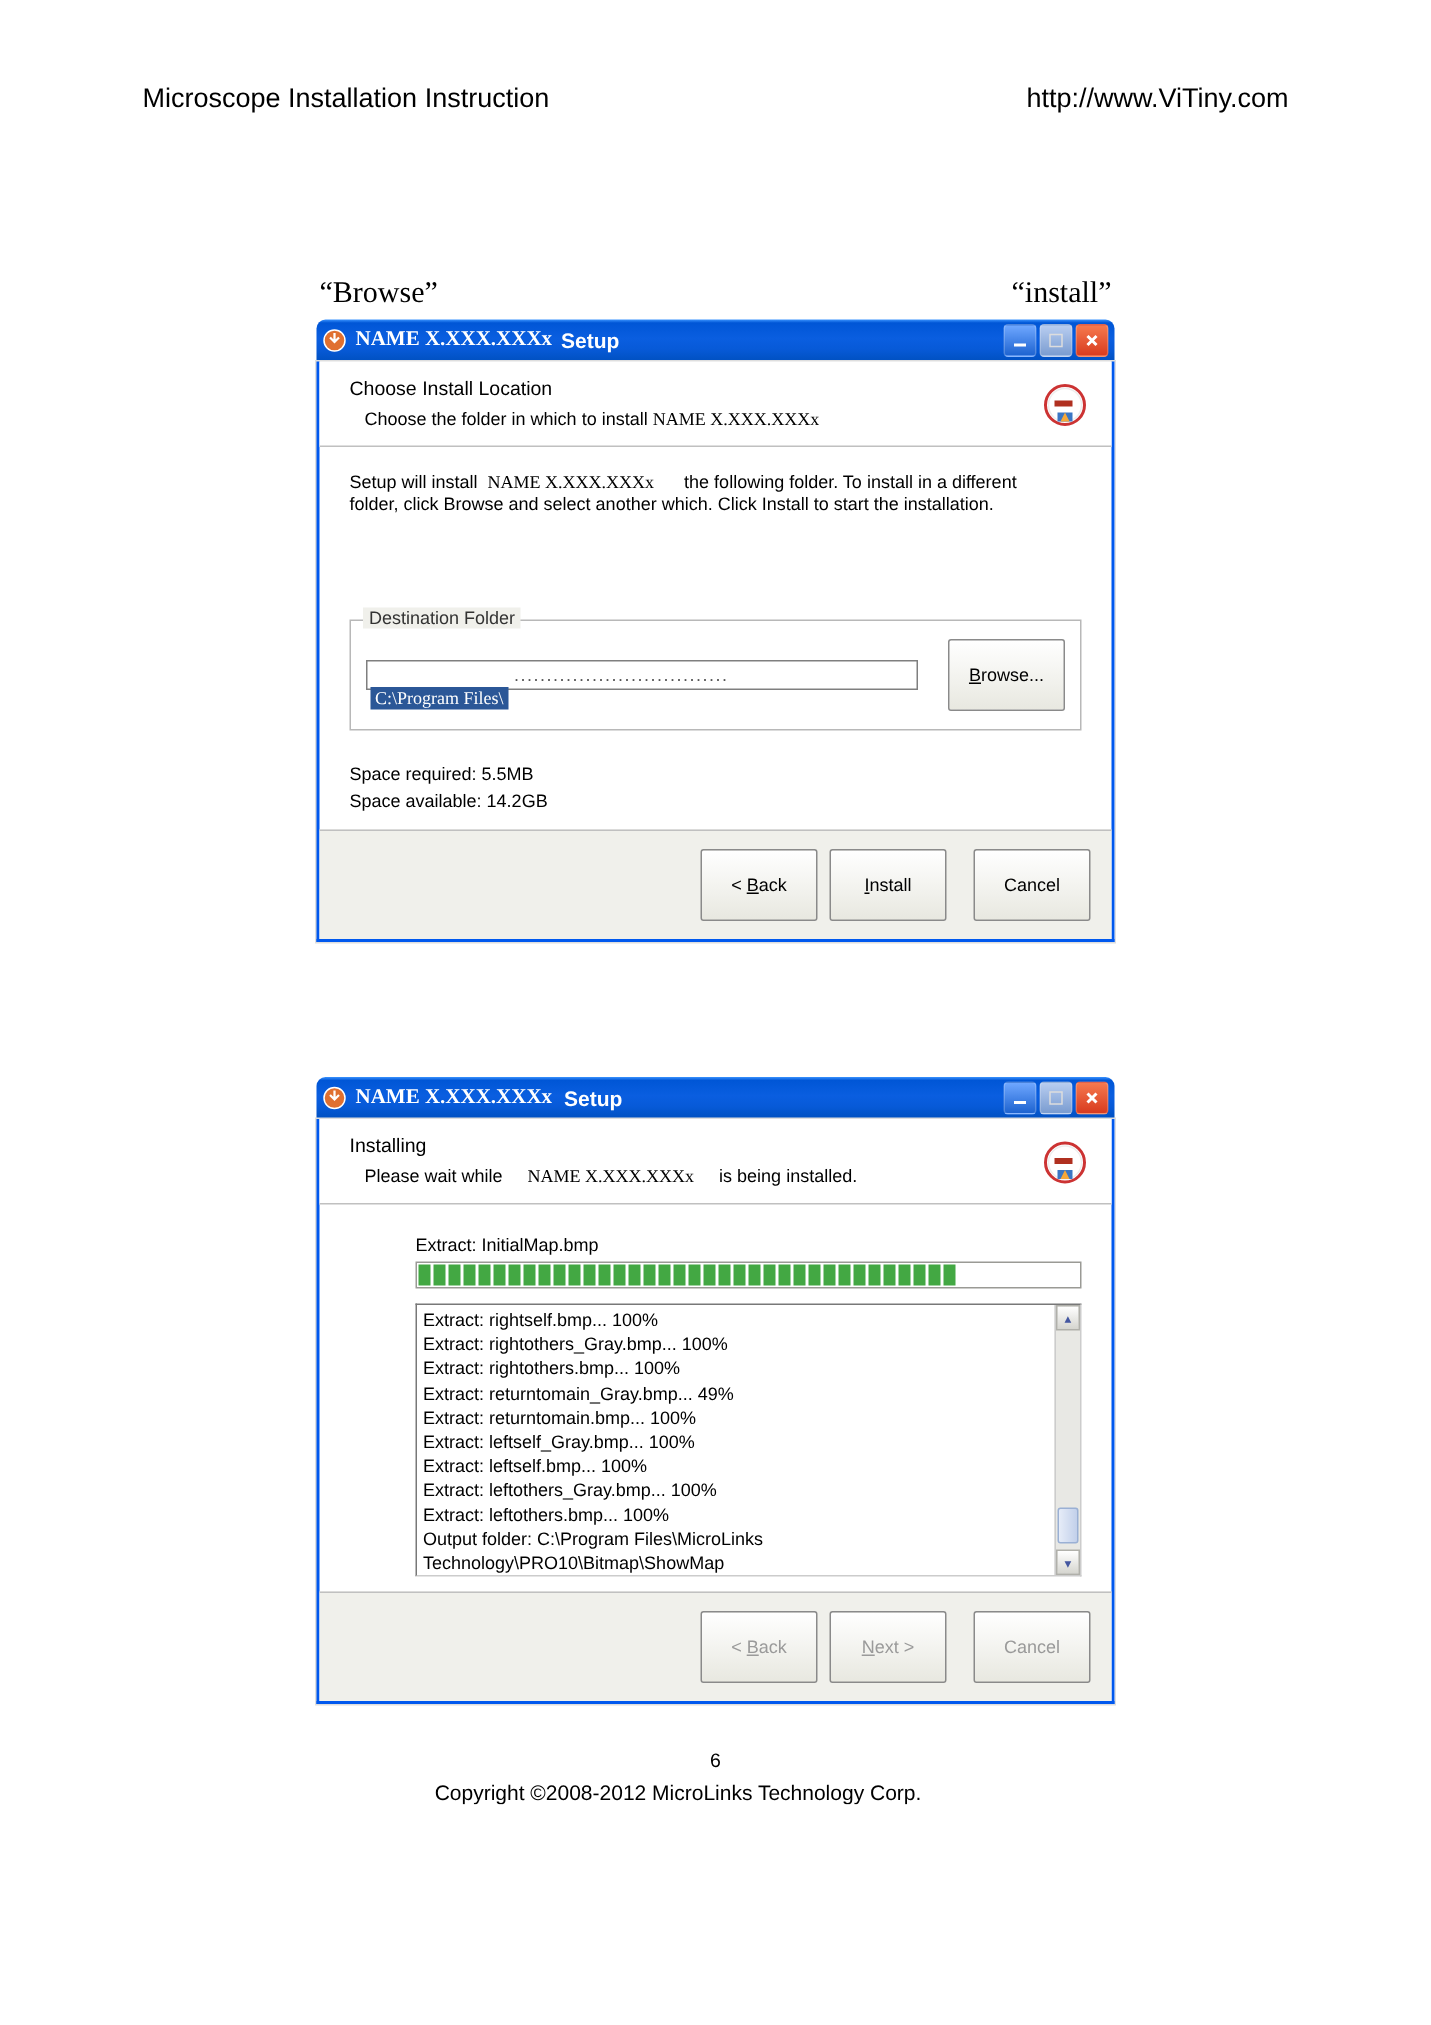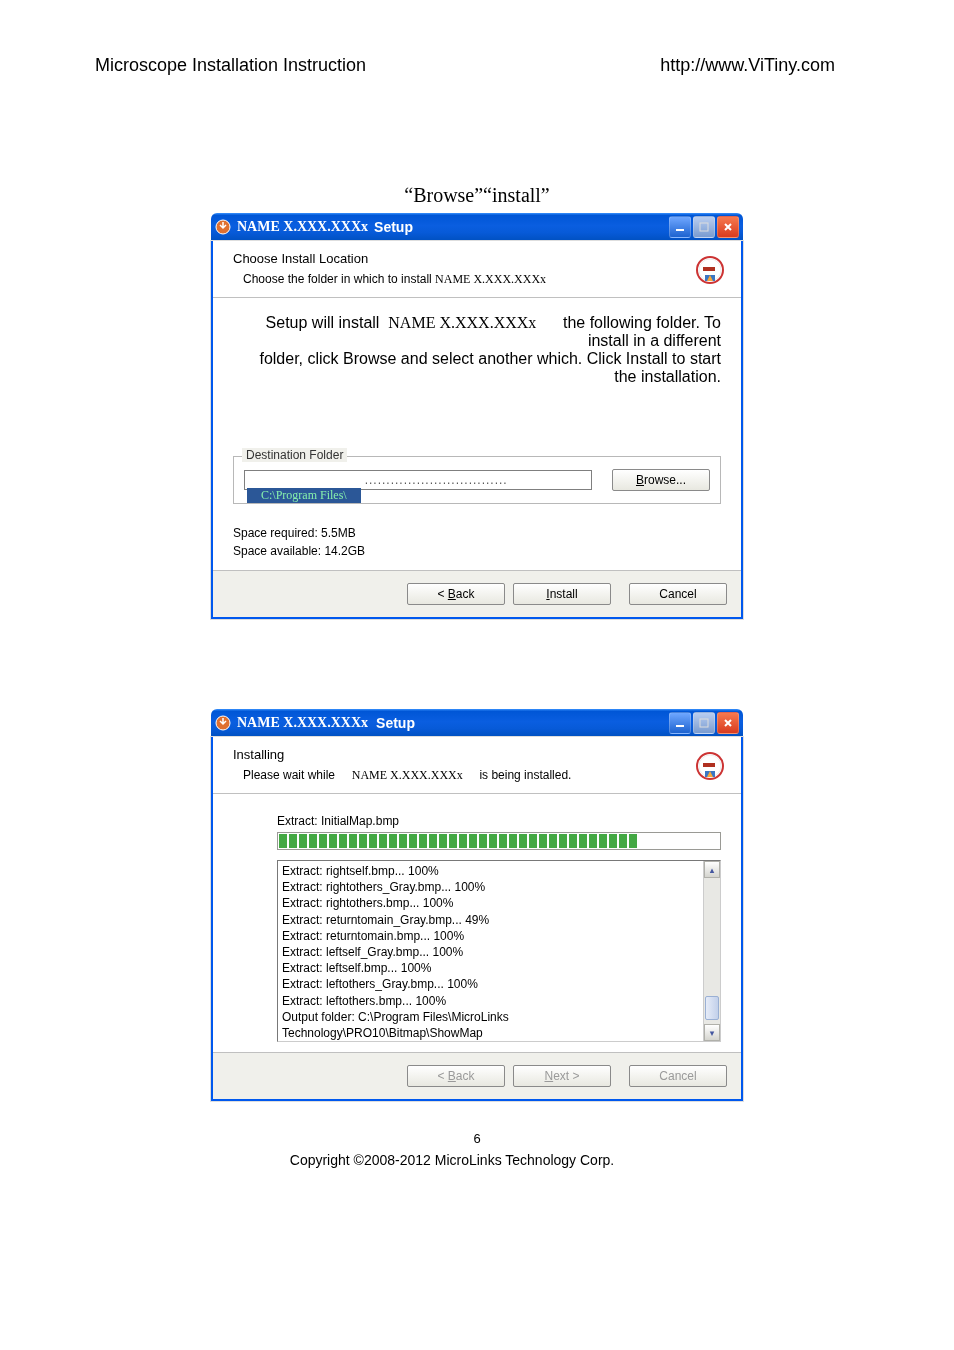--- a/index.html
+++ b/index.html
@@ -1,42 +1,42 @@
 <!DOCTYPE html>
 <html><head>
 <meta charset="utf-8">
 <style>
   * { box-sizing: border-box; margin: 0; padding: 0; }
   html, body { width: 100%; background: #fff; }
   body { font-family: "Segoe UI", "Tahoma", sans-serif; color: #000; width: 954px; margin: 0 auto; }
-  .page-header { display: flex; justify-content: space-between; padding: 55px 119px 20px 95px; font-size: 18px; }
+  .page-header { display: flex; justify-content: space-between; padding: 55px 95px 20px 95px; font-size: 18px; }
   .content { padding: 0 95px; }
-  .annotation-row { display: flex; justify-content: center; font-family: "Times New Roman", serif; font-size: 20px; padding: 88px 118px 6px 118px; }
+  .annotation-row { display: flex; justify-content: space-between; font-family: "Times New Roman", serif; font-size: 20px; padding: 88px 118px 6px 118px; }
   .dialog-wrap { margin: 0 auto; width: 532px; border-radius: 24px; }
   .dialog-outer { border: 2px solid #0058ee; border-top: none; box-shadow: 0 0 0 1px #dedede; }
   .titlebar { height: 28px; background: linear-gradient(to bottom, #3a93ff 0%, #0056d6 8%, #0a5ee0 45%, #075ad8 70%, #0050c0 100%); display: flex; align-items: center; color: #fff; font-weight: bold; font-size: 14px; padding-left: 4px; border-radius: 6px 6px 0 0; }
   .titlebar-icon { width: 16px; height: 16px; margin-right: 6px; }
   .win-controls { margin-left: auto; display: flex; gap: 2px; padding-right: 4px; }
   .winbtn { width: 22px; height: 22px; border-radius: 3px; display:flex; align-items:center; justify-content:center; border:1px solid #fff3; }
   .winmin { background: linear-gradient(#6fa7ff,#1d63d0); }
   .winmax { background: linear-gradient(#b8cdf0,#7a9cd0); }
   .wincls { background: linear-gradient(#f6794e,#d83b1f); }
   .dlg-header { background: #fff; padding: 10px 16px 10px 20px; border-bottom: 1px solid #c0c0c0; display:flex; align-items:flex-start; }
   .dlg-header-text { flex:1; }
   .dlg-header-text .h1 { font-weight: normal; font-size: 13px; }
   .dlg-header-text .h2 { font-size: 12px; margin-top: 6px; margin-left: 10px; }
   .header-logo { width: 30px; height: 30px; margin-top: 4px; }
   .dlg-main { padding: 16px 20px 10px 20px; font-size: 12px; min-height: 250px; }
   .dest-frame { border: 1px solid #b8b8b8; margin-top: 70px; padding: 12px 10px 12px 10px; position: relative; }
   .dest-frame-label { position: absolute; top: -9px; left: 8px; background: #f0f0eb; padding: 0 4px; font-size: 12px; color:#333; }
   .dest-row { display: flex; align-items: center; gap: 20px; }
   .dest-input { flex:1; background: #fff; border: 1px solid #7f7f7f; height: 20px; font-size: 12px; padding: 0 2px; display:flex; align-items:center; }
-  .dest-sel { background: #2b5797; color:#86efac; padding: 0 14px; font-family: "Times New Roman", serif; font-size:12px;margin-top:31px; }
+  .dest-sel { background: #2b5797; color:#ffffff; padding: 0 3px; font-family: "Times New Roman", serif; font-size:12px;margin-top:31px; }
   .dest-dots { color:#555; letter-spacing:1px; padding-left:4px; }
-  .btn { background: linear-gradient(#fff,#e8e8e0); border: 1px solid #8a8a8a; border-radius: 2px; font-size: 12px; padding: 3px 0; width: 98px; text-align: center; cursor: pointer; }
+  .btn { background: linear-gradient(#fff,#e8e8e0); border: 1px solid #8a8a8a; border-radius: 2px; font-size: 12px; padding: 16px 0; width: 78px; text-align: center; cursor: pointer; }
   .btn.disabled { color: #9a9a9a; }
   .space-lines { margin-top: 20px; font-size: 12px; line-height: 1.5; }
   .dlg-buttons { border-top: 1px solid #c0c0c0; padding: 12px 14px; display:flex; justify-content:flex-end; gap: 8px; background:#f0f0eb; }
   .progress-label { font-size: 12px; margin-bottom: 4px; }
   .progress-outer { height: 18px; border: 1px solid #9a9a95; background: #fff; display:flex; align-items:center; padding:1px; margin-bottom: 10px; }
   .progress-seg { width: 8px; height: 14px; background: #43a843; margin-right: 2px; }
   .log-box { border: 1px inset #ccc; background: #fff; height: 182px; display:flex; font-size: 12px; }
   .log-text { flex:1; padding: 2px 4px; overflow: hidden; line-height: 1.35; }
   .vscroll { width: 17px; background: #e8e8e4; border-left: 1px solid #ccc; display:flex; flex-direction:column; }
   .vbtn { height: 17px; background: linear-gradient(#fff,#d5d5cf); border:1px solid #b0b0aa; display:flex; align-items:center; justify-content:center; font-size:9px; color:#4457a0; }
@@ -96,21 +96,21 @@
         </div>
         <svg class="header-logo" viewBox="0 0 30 30">
             <circle cx="15" cy="15" r="13" fill="#fff" stroke="#c33" stroke-width="2"></circle>
             <circle cx="15" cy="15" r="11" fill="#fff" stroke="#eee"></circle>
             <rect x="8" y="12" width="12" height="4" fill="#b03020"></rect>
             <rect x="10" y="20" width="10" height="6" fill="#3a76c4"></rect>
             <path d="M15 20l-3 6h6z" fill="#f7a838"></path>
           </svg>
       </div>
       <div class="dlg-main">
-        <div style="font-size:16px;text-align:right;">
+        <div style="font-size:12px;">
           <span>Setup will install</span>
           &nbsp;<span class="name-serif">NAME X.XXX.XXXx</span>
           &nbsp;&nbsp;&nbsp;&nbsp;&nbsp;<span>the following folder. To install in a different</span><br>
           <span>folder, click Browse and select another which. Click Install to start the installation.</span>
         </div>
         <div class="dest-frame">
           <span class="dest-frame-label">Destination Folder</span>
           <div class="dest-row">
             <div class="dest-input">
               <span class="dest-sel name-serif">C:\Program Files\</span>

